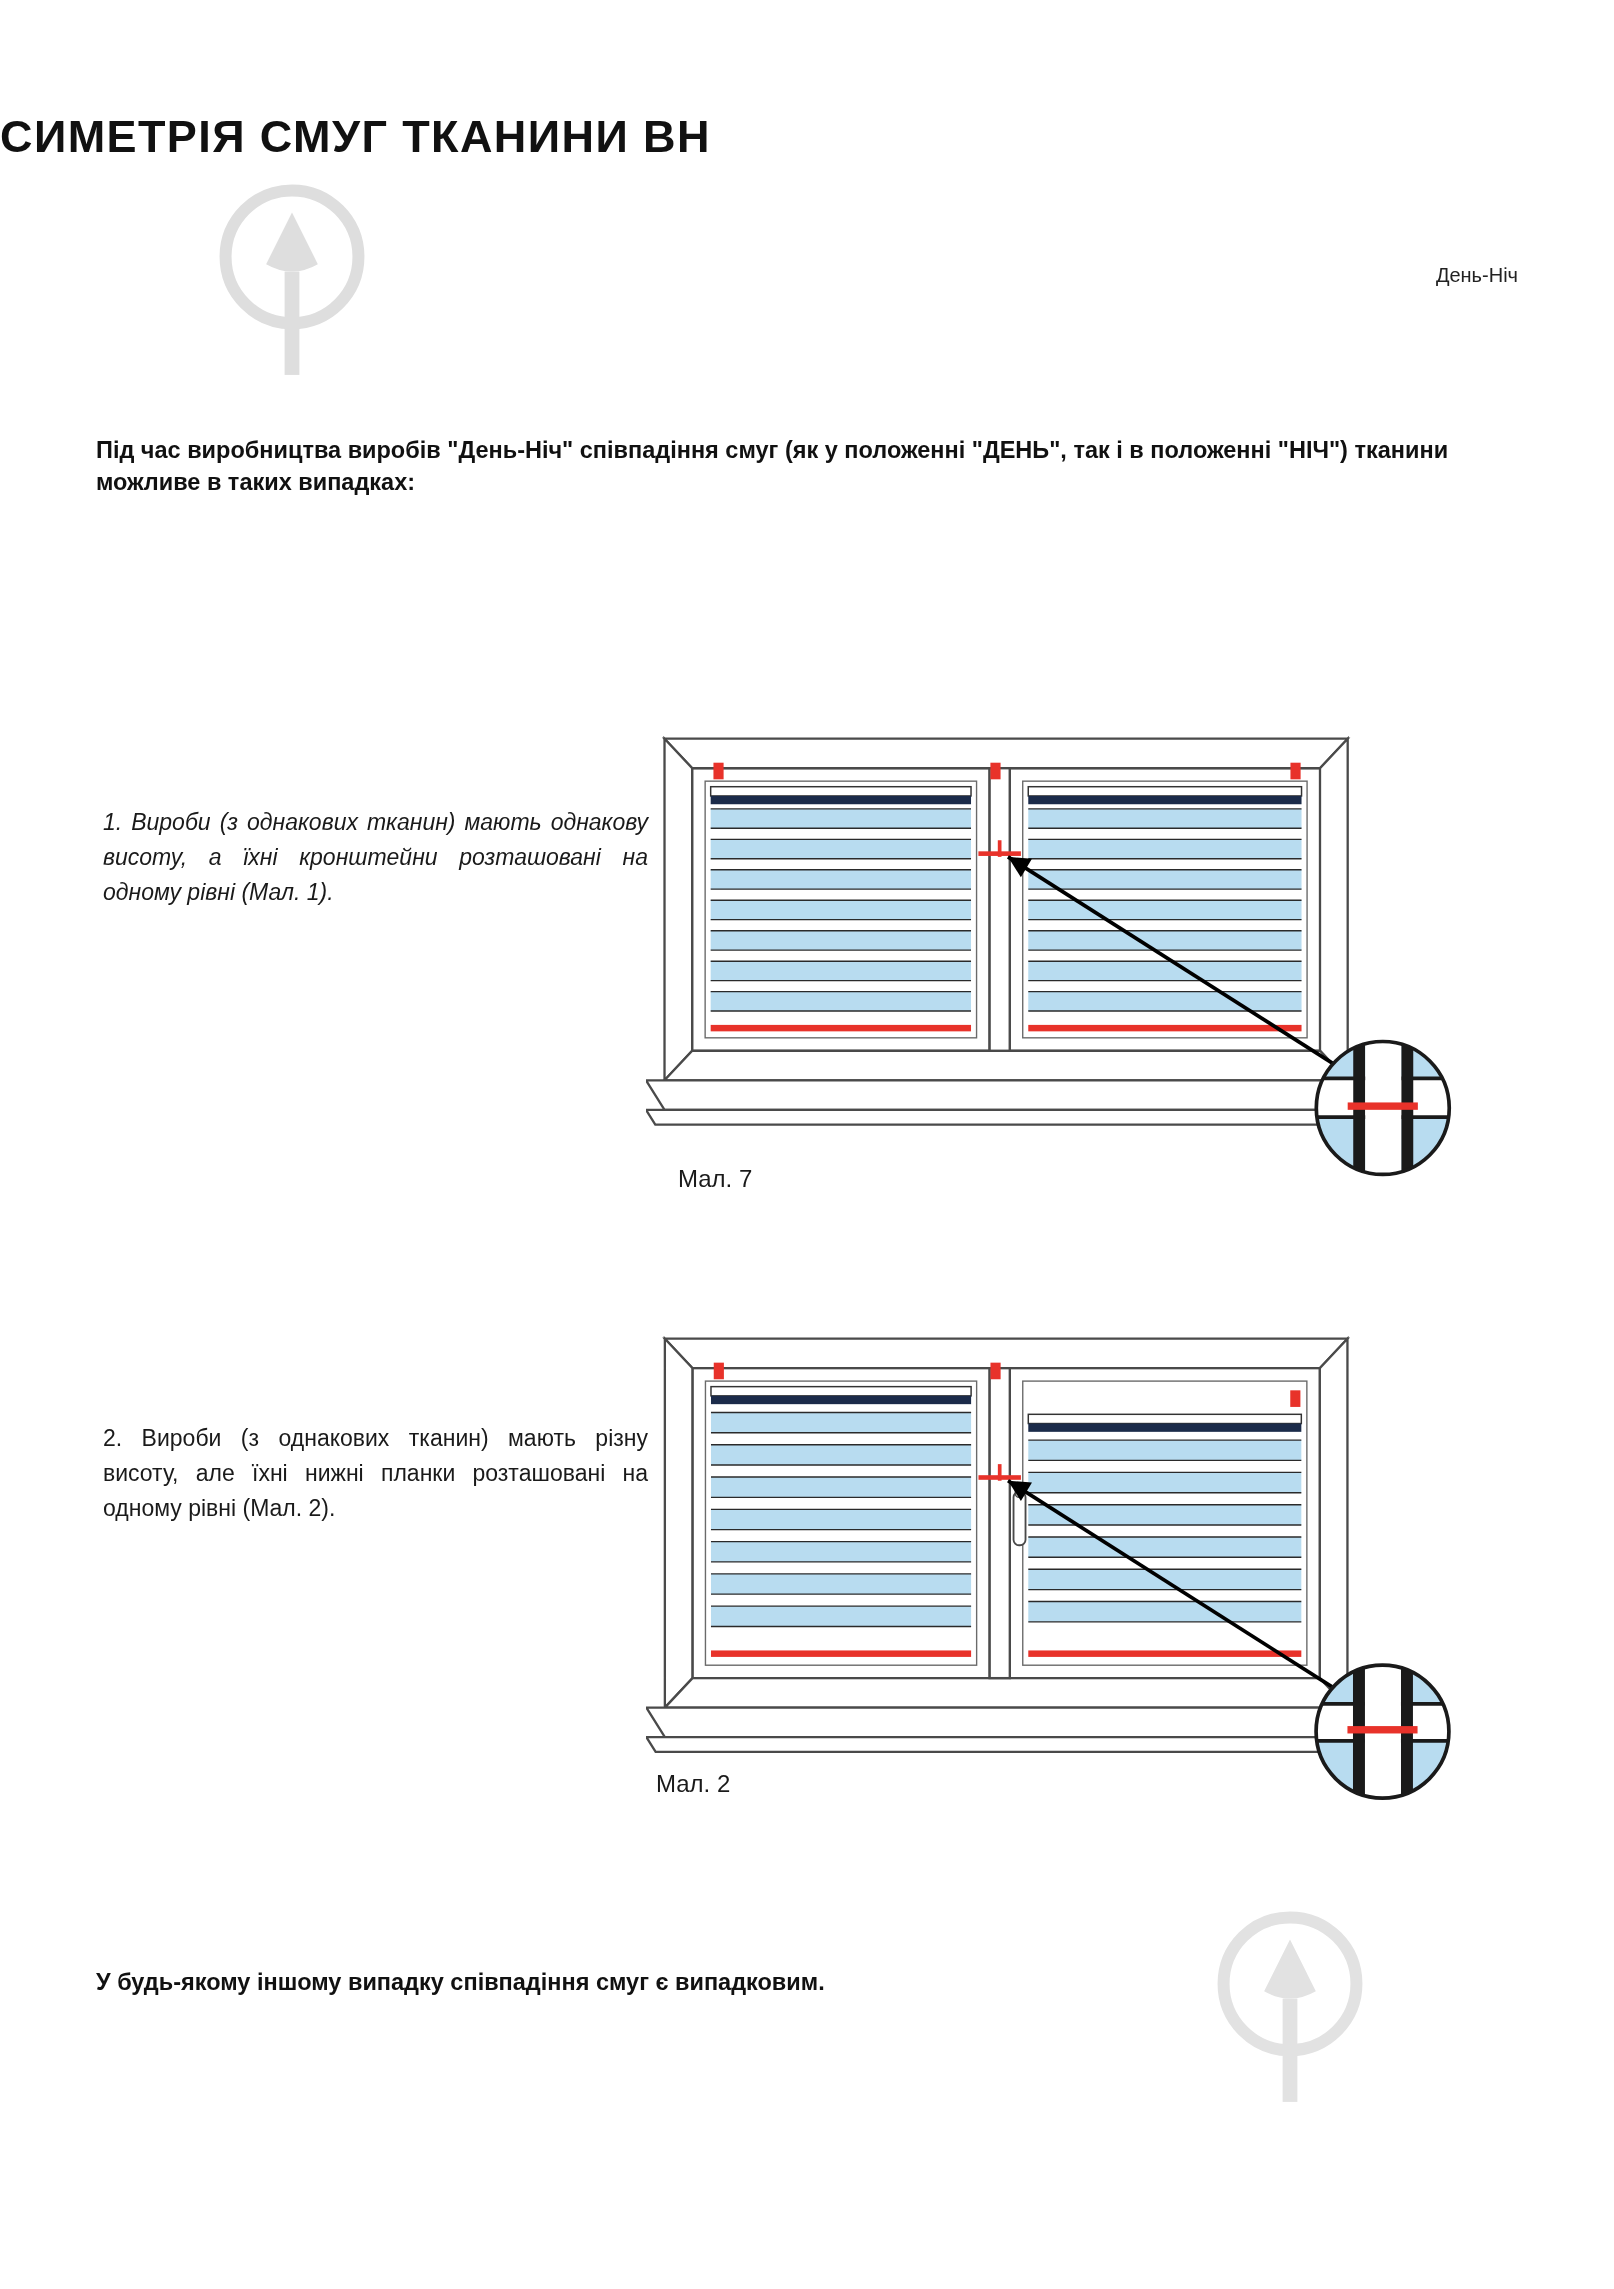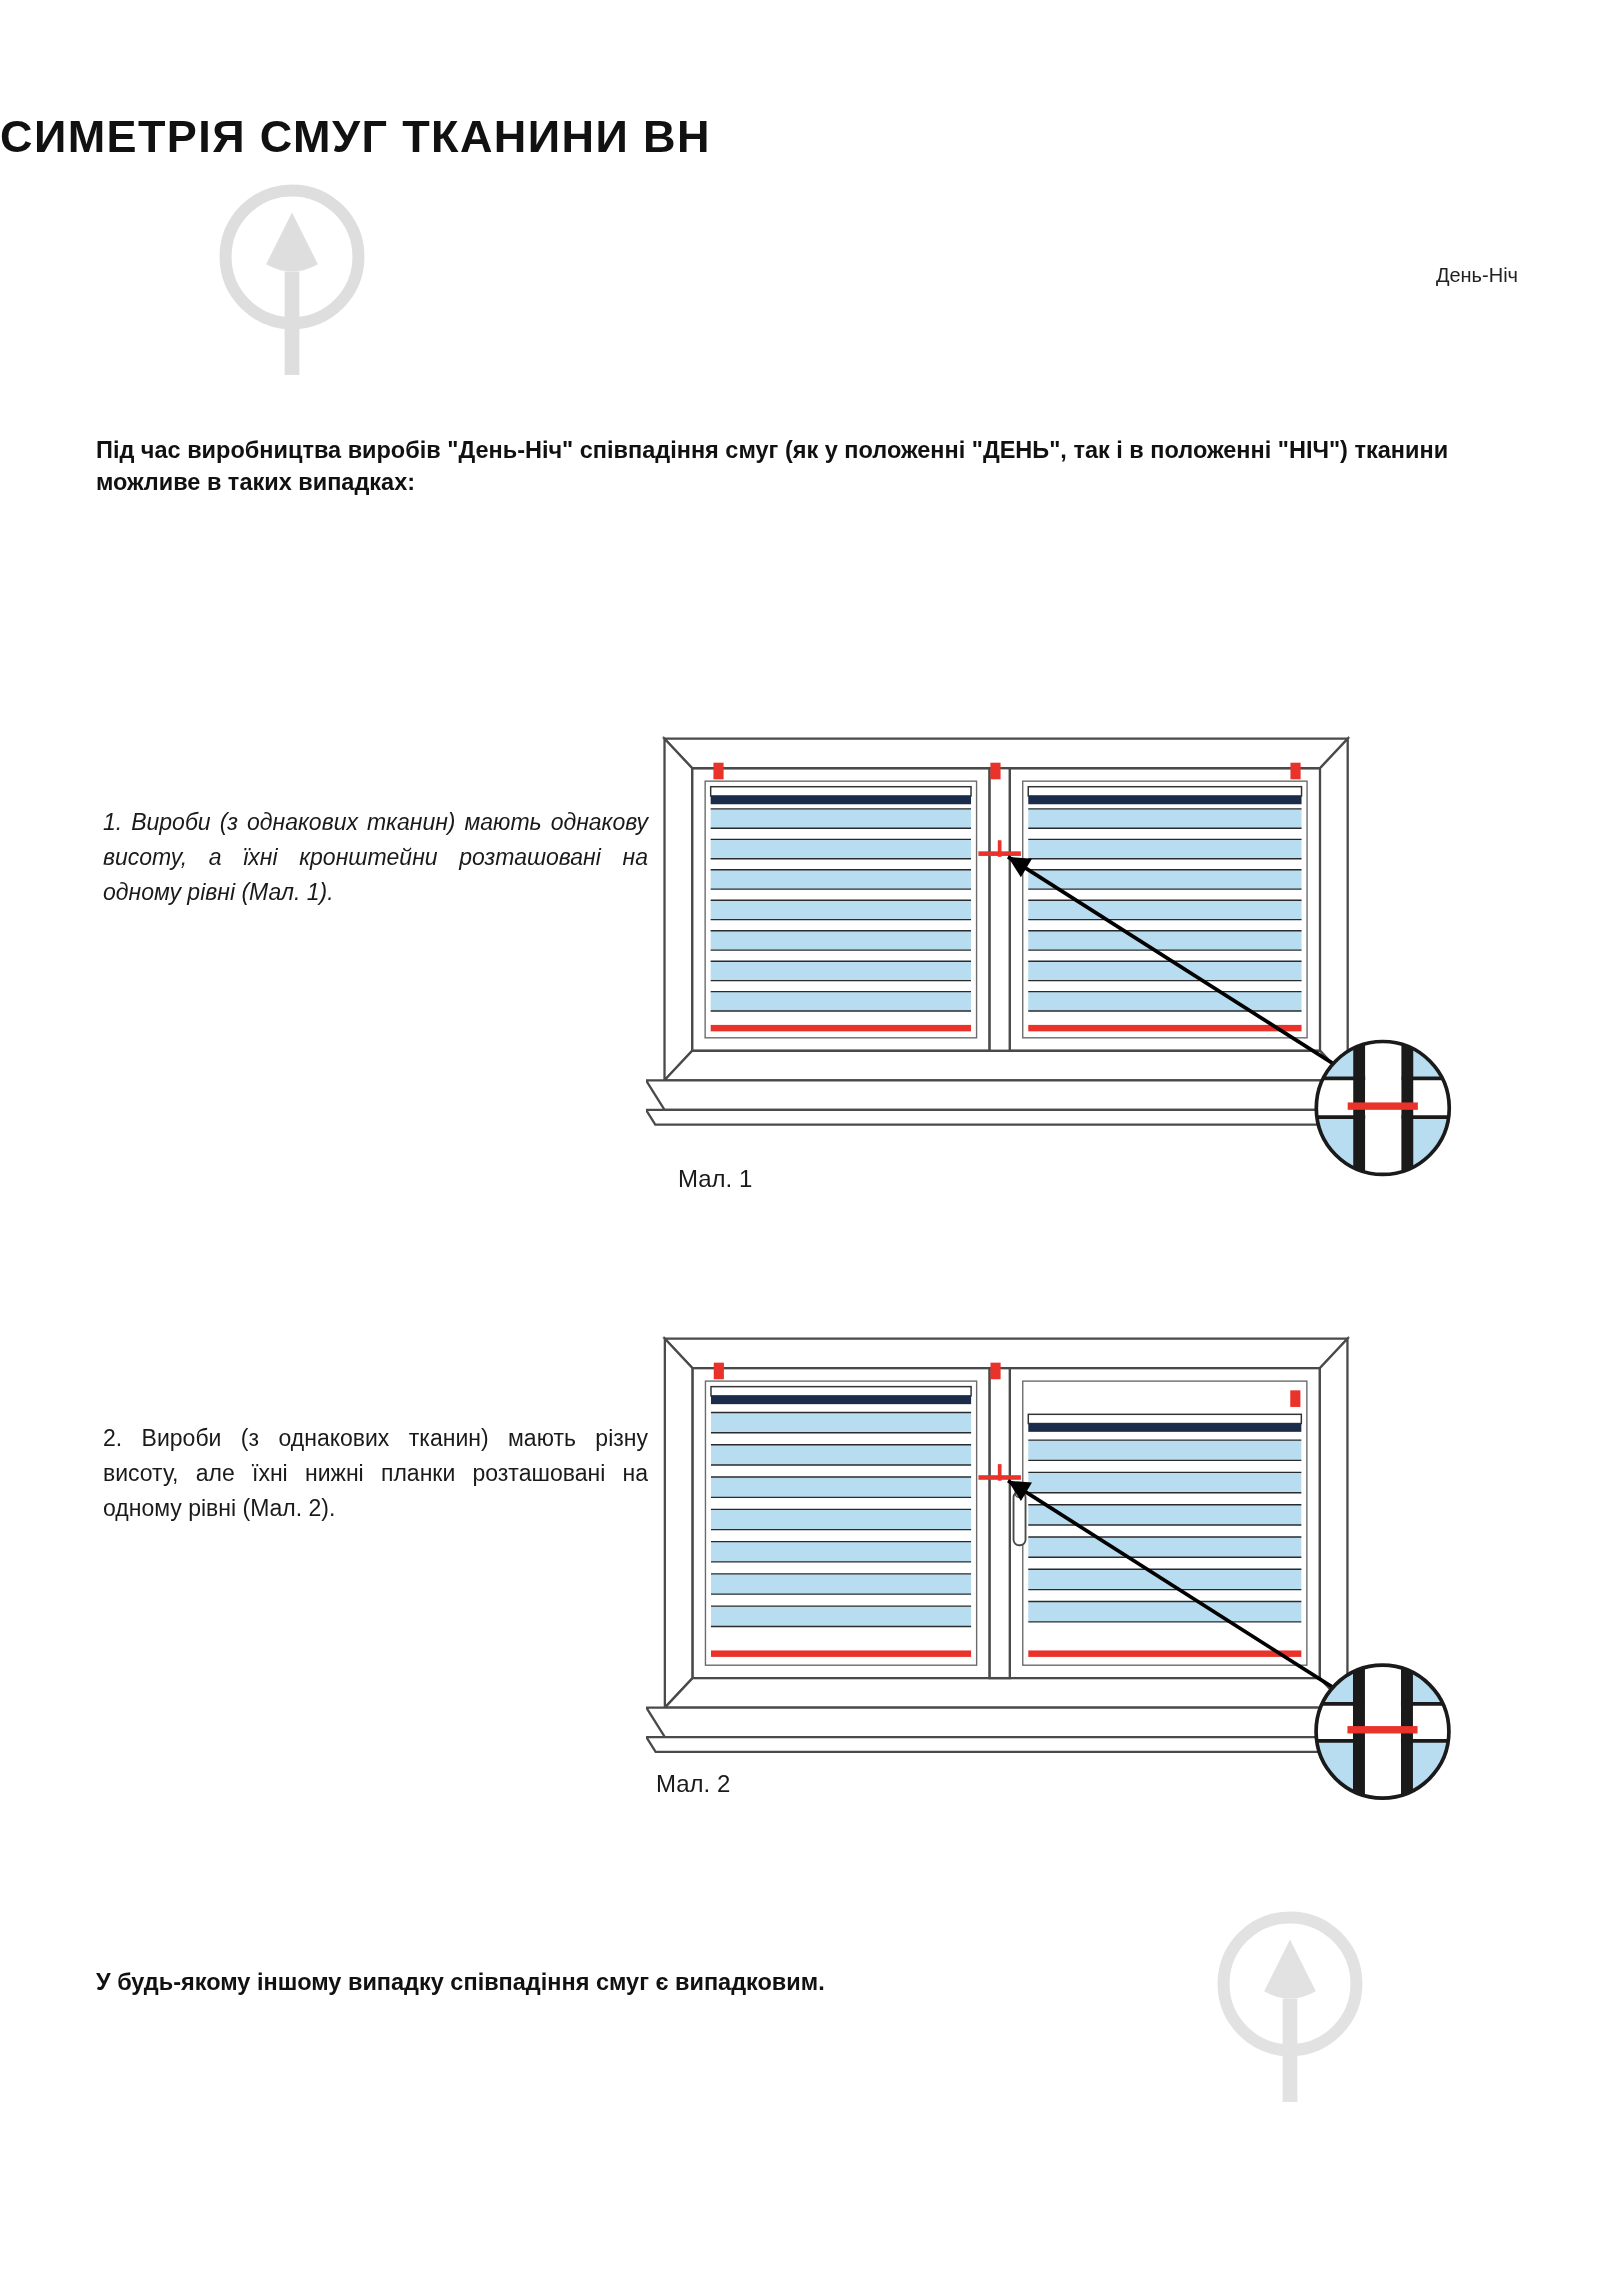--- a/index.html
+++ b/index.html
@@ -238,21 +238,21 @@
         </g>
         <rect x="766" y="358" width="13" height="144" fill="#1a1a1a"></rect>
         <rect x="818" y="358" width="13" height="144" fill="#1a1a1a"></rect>
         <rect x="779" y="358" width="39" height="144" fill="#ffffff"></rect>
         <rect x="760" y="424" width="76" height="8" fill="#e8322a"></rect>
       </g>
       <circle cx="798" cy="430" r="72" fill="none" stroke="#1a1a1a" stroke-width="4"></circle>
     </g>
   </svg>
 </div>
-<div class="fig-caption cap-1">Мал. 1</div>
+<div class="fig-caption cap-1">Мал. 7</div>
 
 <div class="para para-2">2. Вироби (з однакових тканин) мають різну висоту, але їхні нижні планки розташовані на одному рівні (Мал. 2).</div>
 
 <div class="figure fig-2">
   <svg width="831" height="535" viewBox="0 0 900 580" xmlns="http://www.w3.org/2000/svg">
 
     <g>
       <polygon points="20,30 760,30 730,62 50,62" fill="#ffffff" stroke="#4a4a4a" stroke-width="2.5"></polygon>
       <polygon points="20,30 50,62 50,398 20,430" fill="#ffffff" stroke="#4a4a4a" stroke-width="2.5"></polygon>
       <polygon points="760,30 730,62 730,398 760,430" fill="#ffffff" stroke="#4a4a4a" stroke-width="2.5"></polygon>

